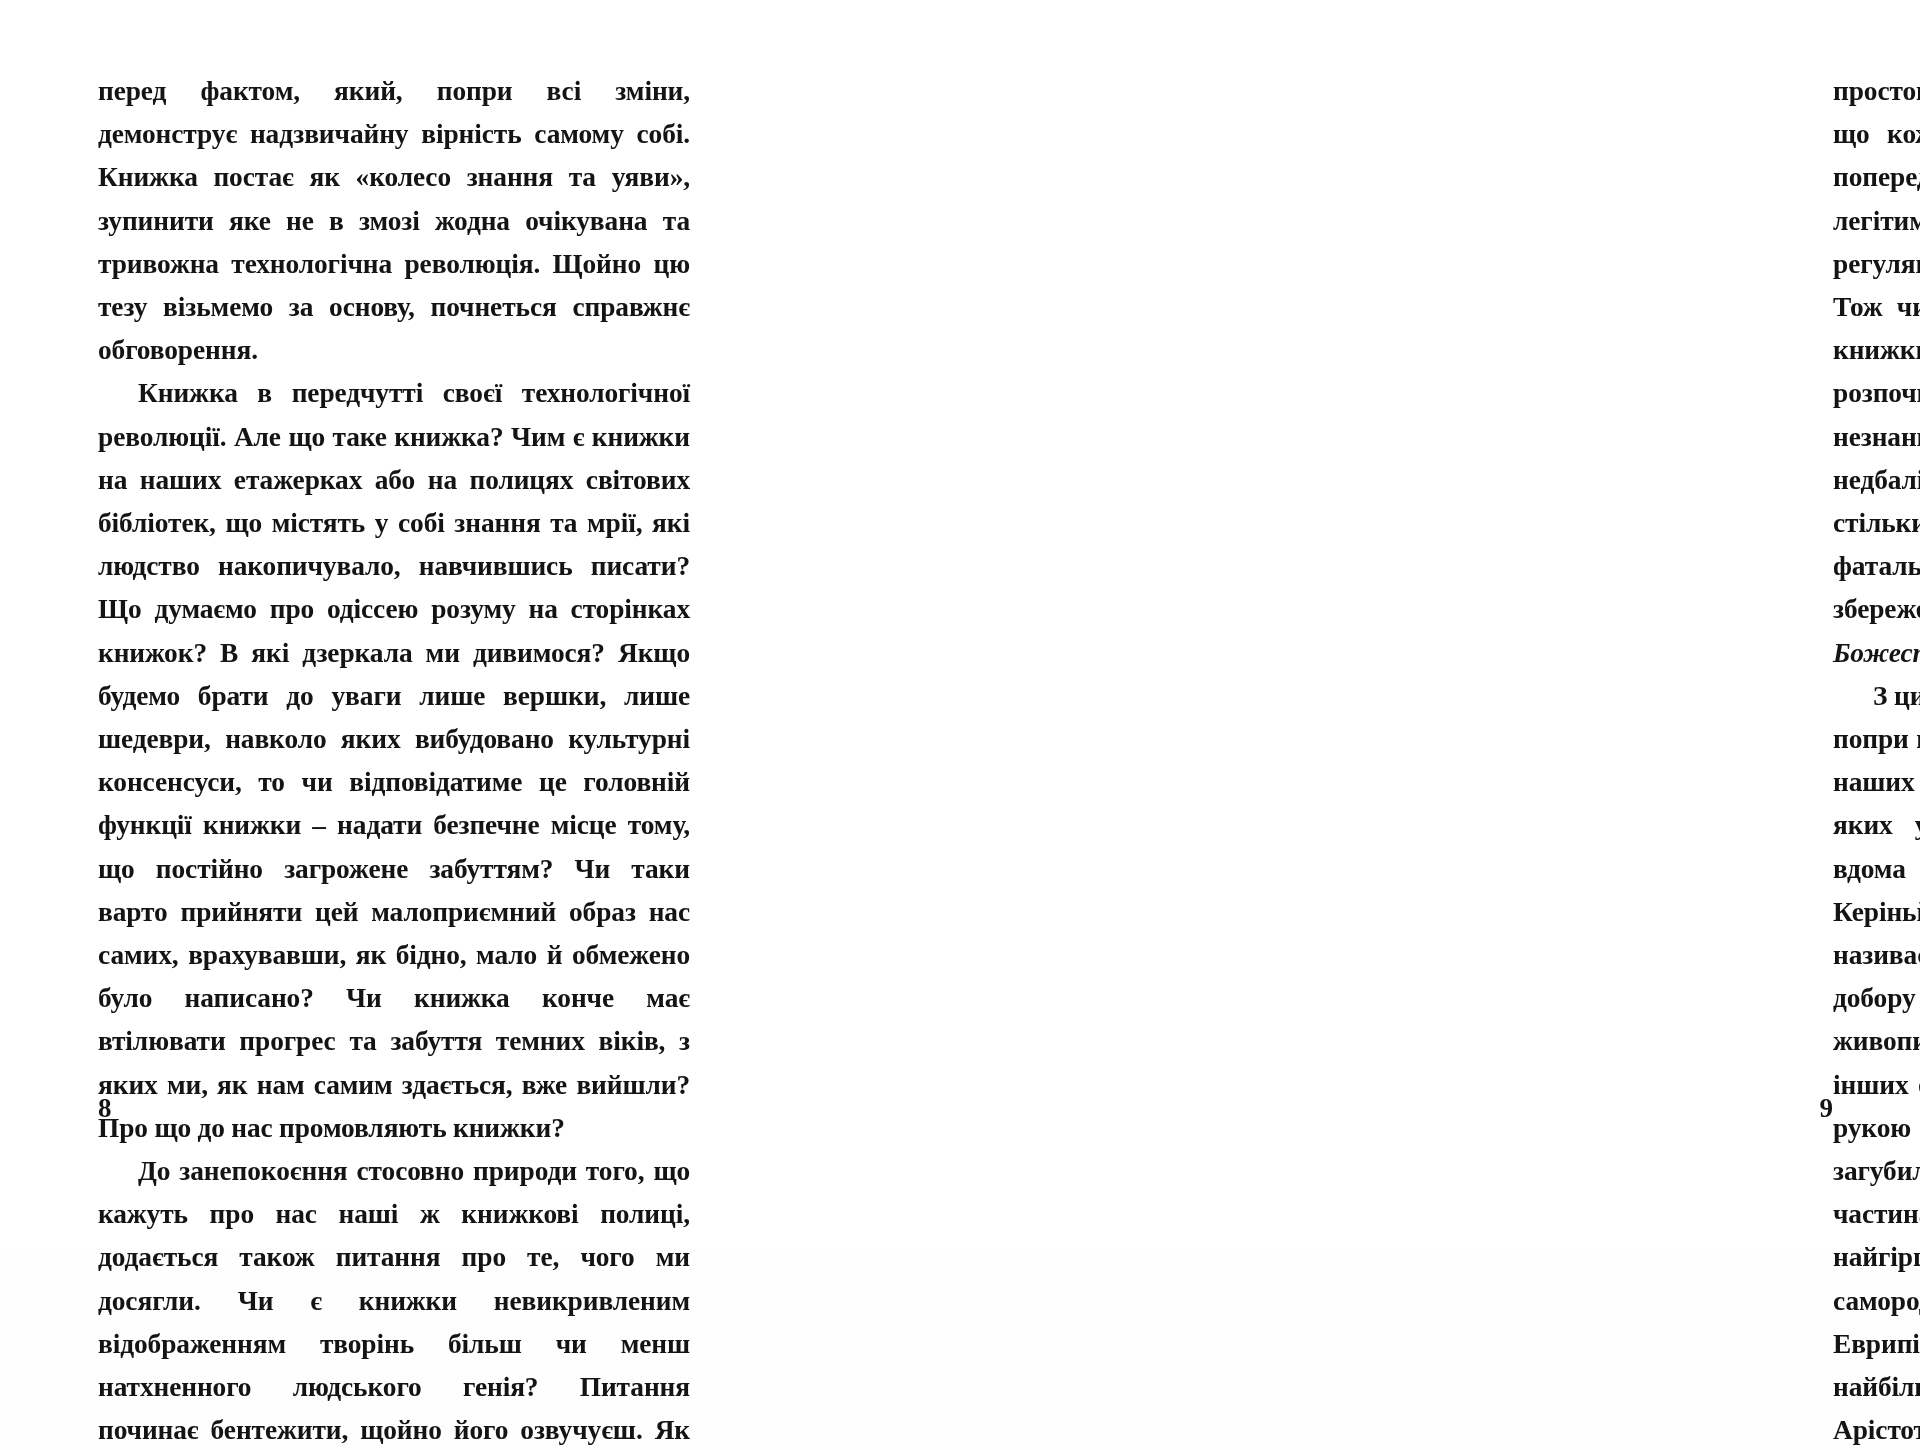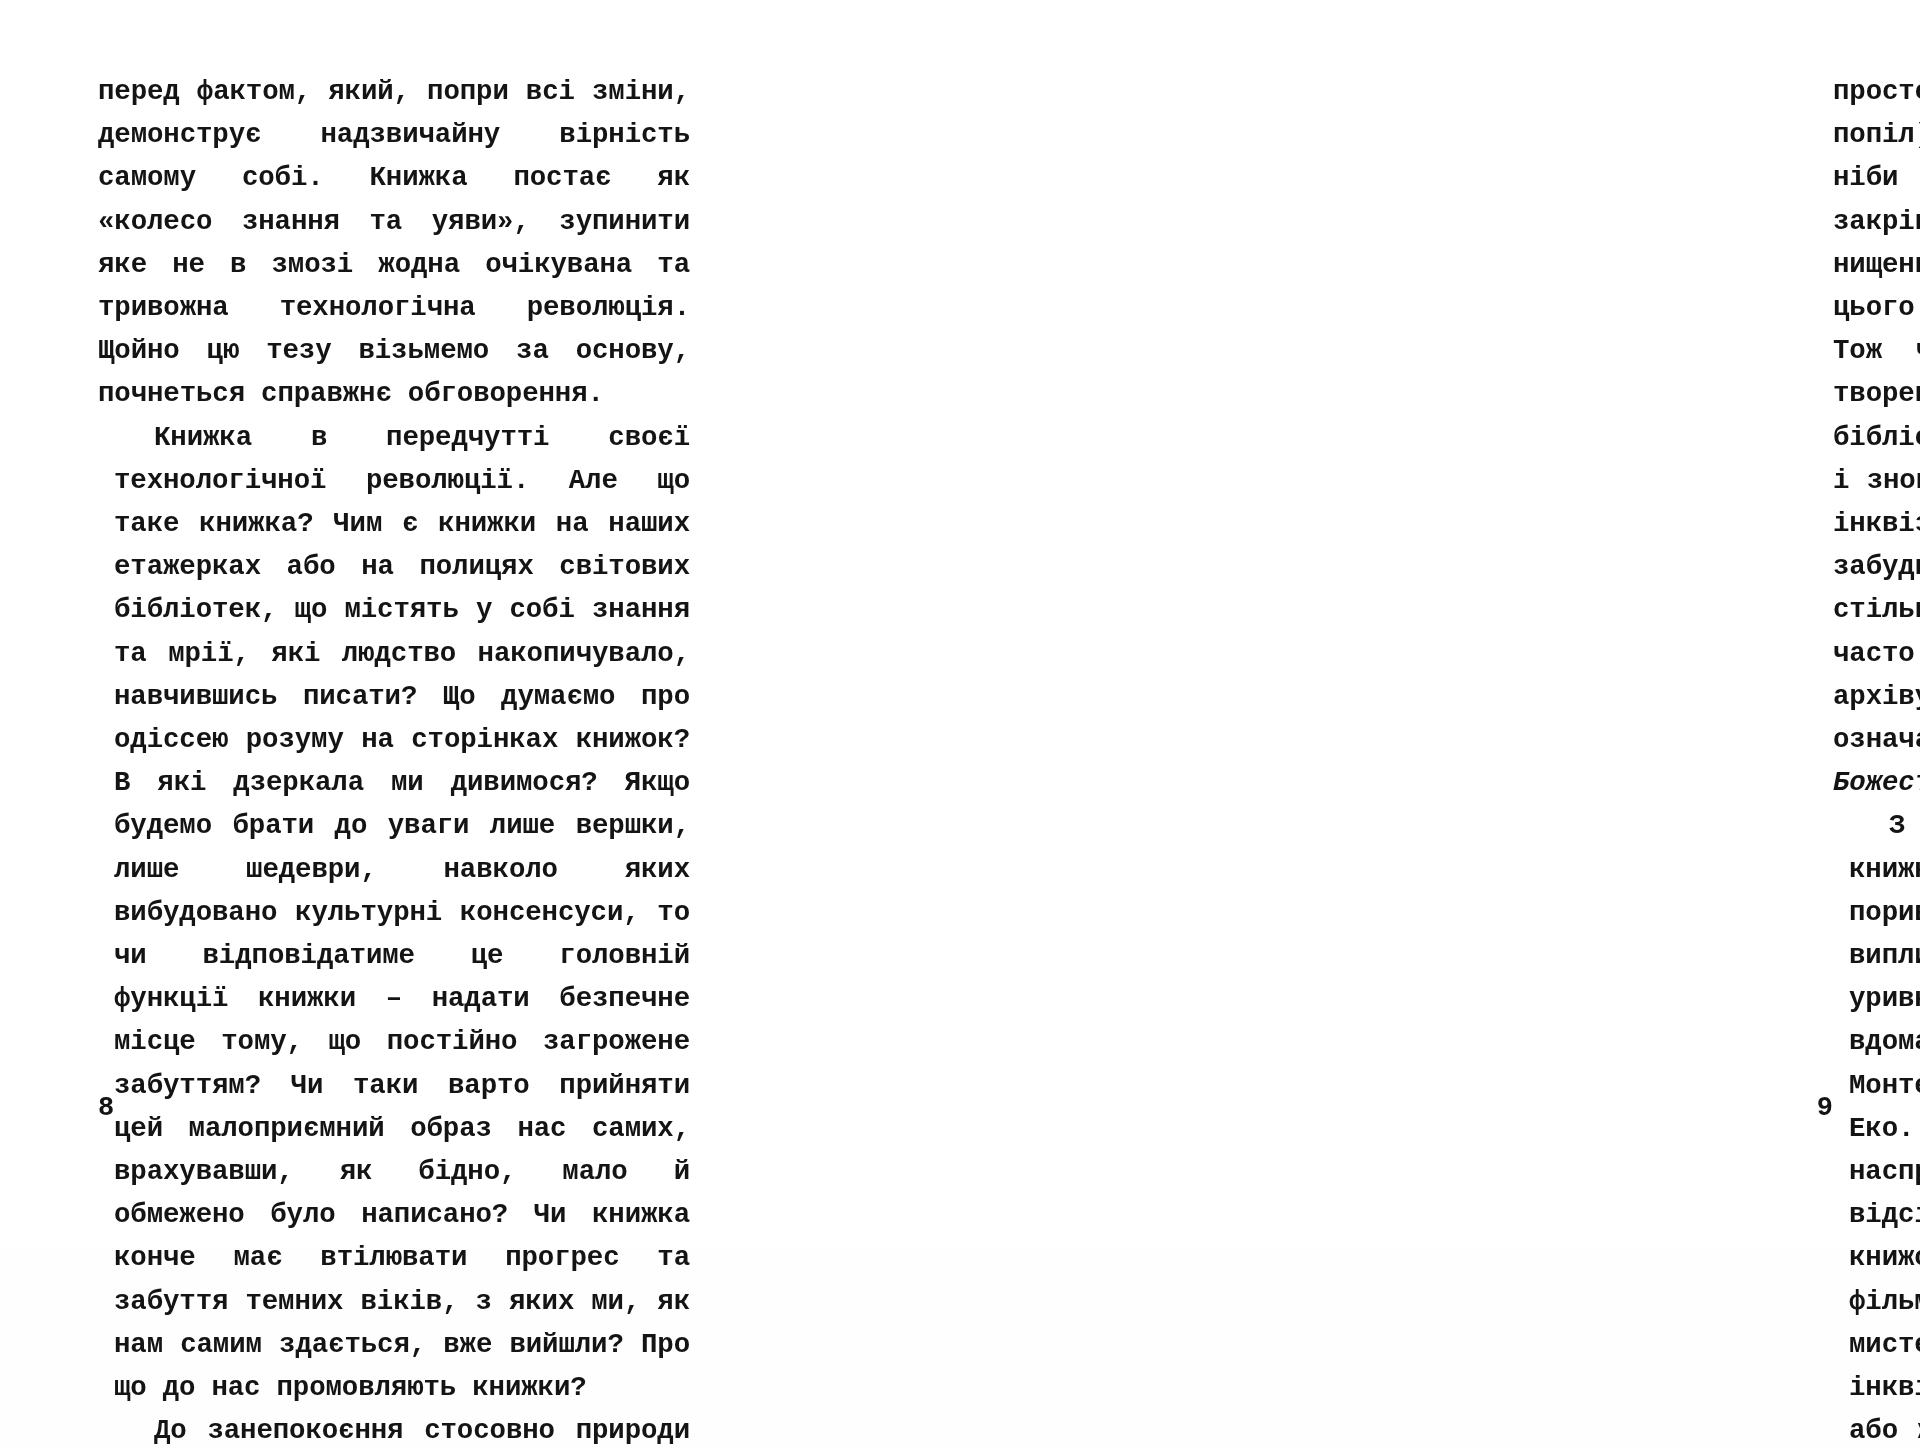--- a/index.html
+++ b/index.html
@@ -21,21 +21,20 @@
     background: #ffffff;
     display: flex;
     box-sizing: border-box;
   }
   .page {
     position: relative;
     width: 960px;
     height: 1248px;
     box-sizing: border-box;
     background: #ffffff;
-    font-family: Liberation Mono, monospace;
   }
   .page-left  { padding: 70px 270px 0 98px; }
   .page-right { padding: 70px 100px 0 873px; }
 
   
   .textblock {
     width: 592px;
     position: relative;
   }
   .page-right .textblock { width: 592px; }
@@ -46,21 +45,21 @@
     text-align-last: left;
     font-weight: 700;
     font-size: 27.4px;
     line-height: 43.2px;
     letter-spacing: -0.1px;
     word-spacing: -0.3px;
     text-indent: 0;
     color: #141414;
     -webkit-font-smoothing: antialiased;
   }
-  p.para + p.para { text-indent: 40px; margin-left: 16px; }
+  p.para + p.para { text-indent: 40px; }
 
   .ital {
     font-style: italic;
     font-weight: 700;
   }
 
   .folio {
     position: absolute;
     bottom: 126px;
     font-weight: 700;

